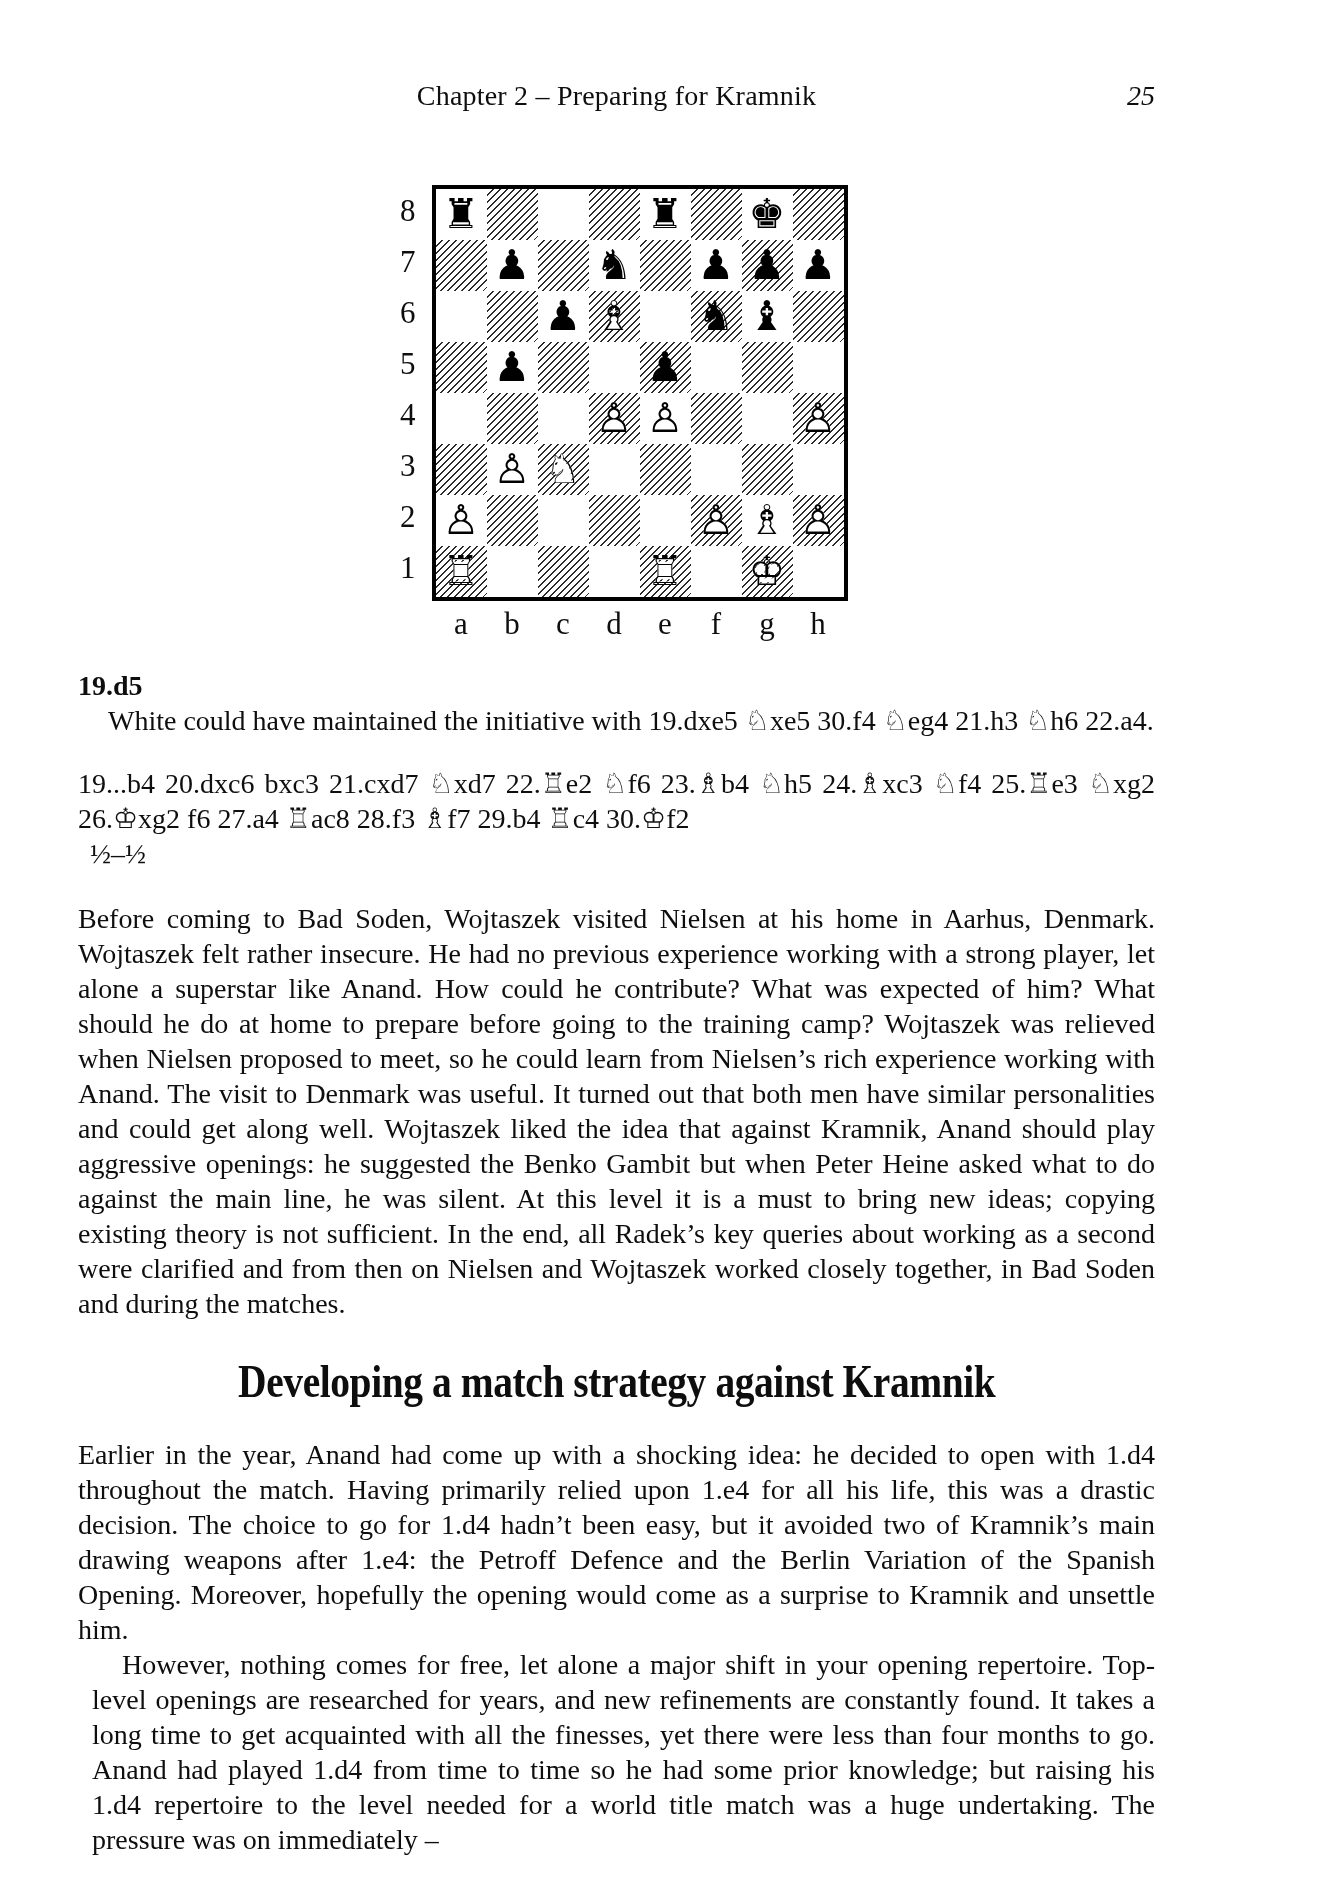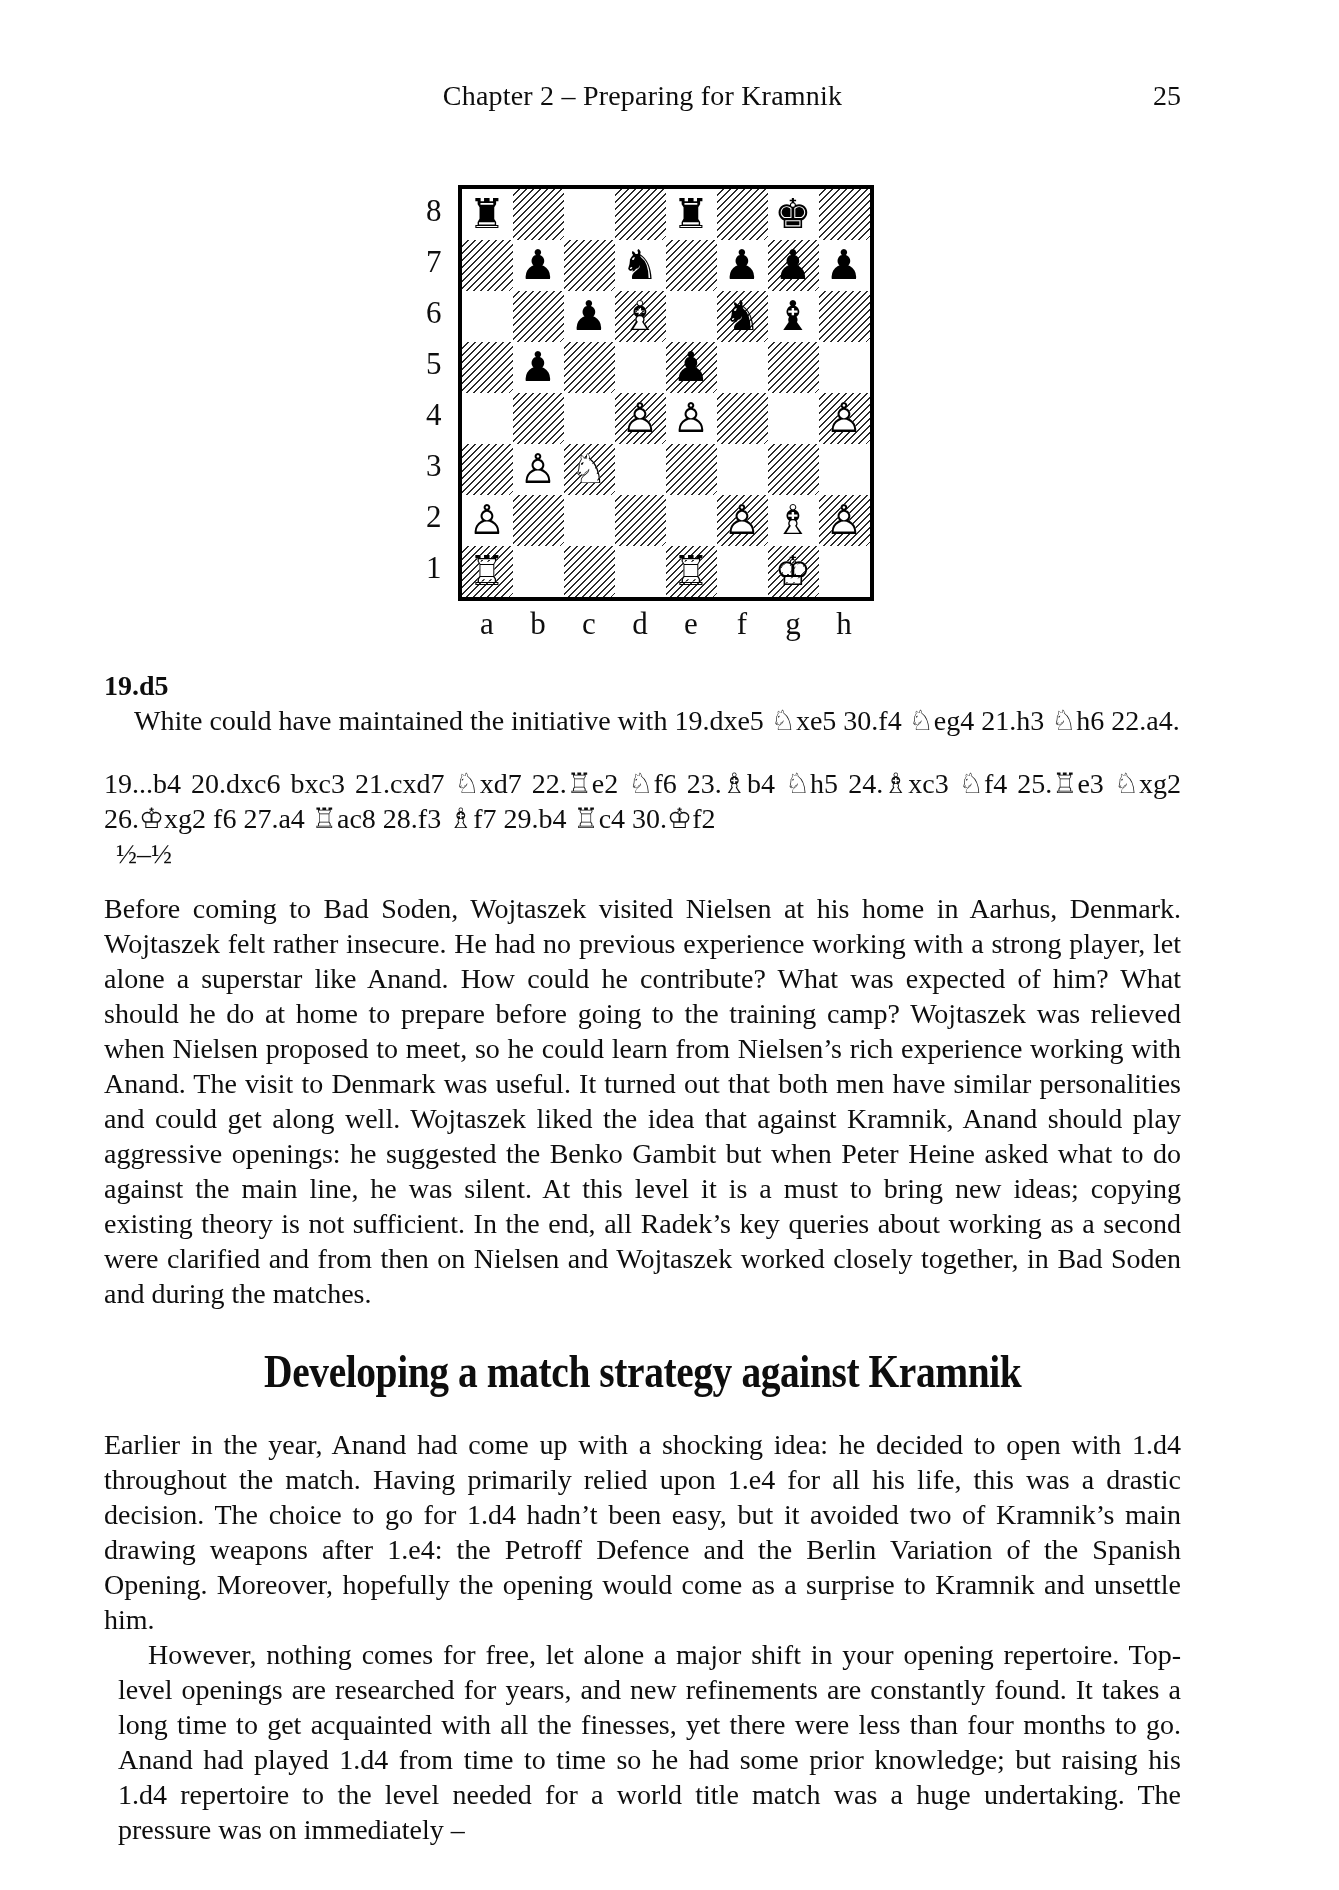--- a/index.html
+++ b/index.html
@@ -6,32 +6,32 @@
   body {
     width: 1339px; height: 1890px;
     background: #ffffff;
     color: #0e0e0e;
     font-family: "Liberation Serif", "DejaVu Serif", serif;
     -webkit-font-smoothing: antialiased;
   }
   .page {
     box-sizing: border-box;
     width: 1339px; height: 1890px;
-    padding: 78px 129px 0 104px;
+    padding: 78px 129px 0 78px;
     position: relative;
   }
   .content { width: 1077px; }
 
   
   .page-header { position: relative; height: 35px; line-height: 35px; }
   .chapter-title {
     text-align: center; font-size: 28px; letter-spacing: 0.2px;
   }
   .page-number {
-    position: absolute; right: 0; top: 0; font-size: 28px;
+    position: absolute; right: 0; top: 0; font-size: 28px; font-style: italic;
   }
 
   
   .diagram-wrap { margin-top: 72px; }
   .diagram {
     display: table; margin: 0 auto;
   }
   .diagram-row { display: flex; }
   .rank-labels {
     width: 46px; display: flex; flex-direction: column;
@@ -78,21 +78,21 @@
   }
   .game-moves {
     margin-top: 28px; font-weight: normal; font-size: 28px; line-height: 35px;
     text-align: justify;
   }
   .game-result { font-weight: normal; font-size: 28px; line-height: 35px; margin-left: 12px; }
 
   .body-par {
     margin: 0; font-size: 28px; line-height: 35px; text-align: justify;
   }
-  .par-gap { margin-top: 20px; }
+  .par-gap { margin-top: 30px; }
   .indented { text-indent: 30px; margin-left: 14px; }
 
   .section-heading {
     margin: 32px 0 28px 0; text-align: center;
     font-size: 47px; line-height: 56px; font-weight: bold;
     white-space: nowrap;
   }
   .section-heading .squeeze {
     display: inline-block; transform: scaleX(0.84); transform-origin: center;
     letter-spacing: -0.5px;

